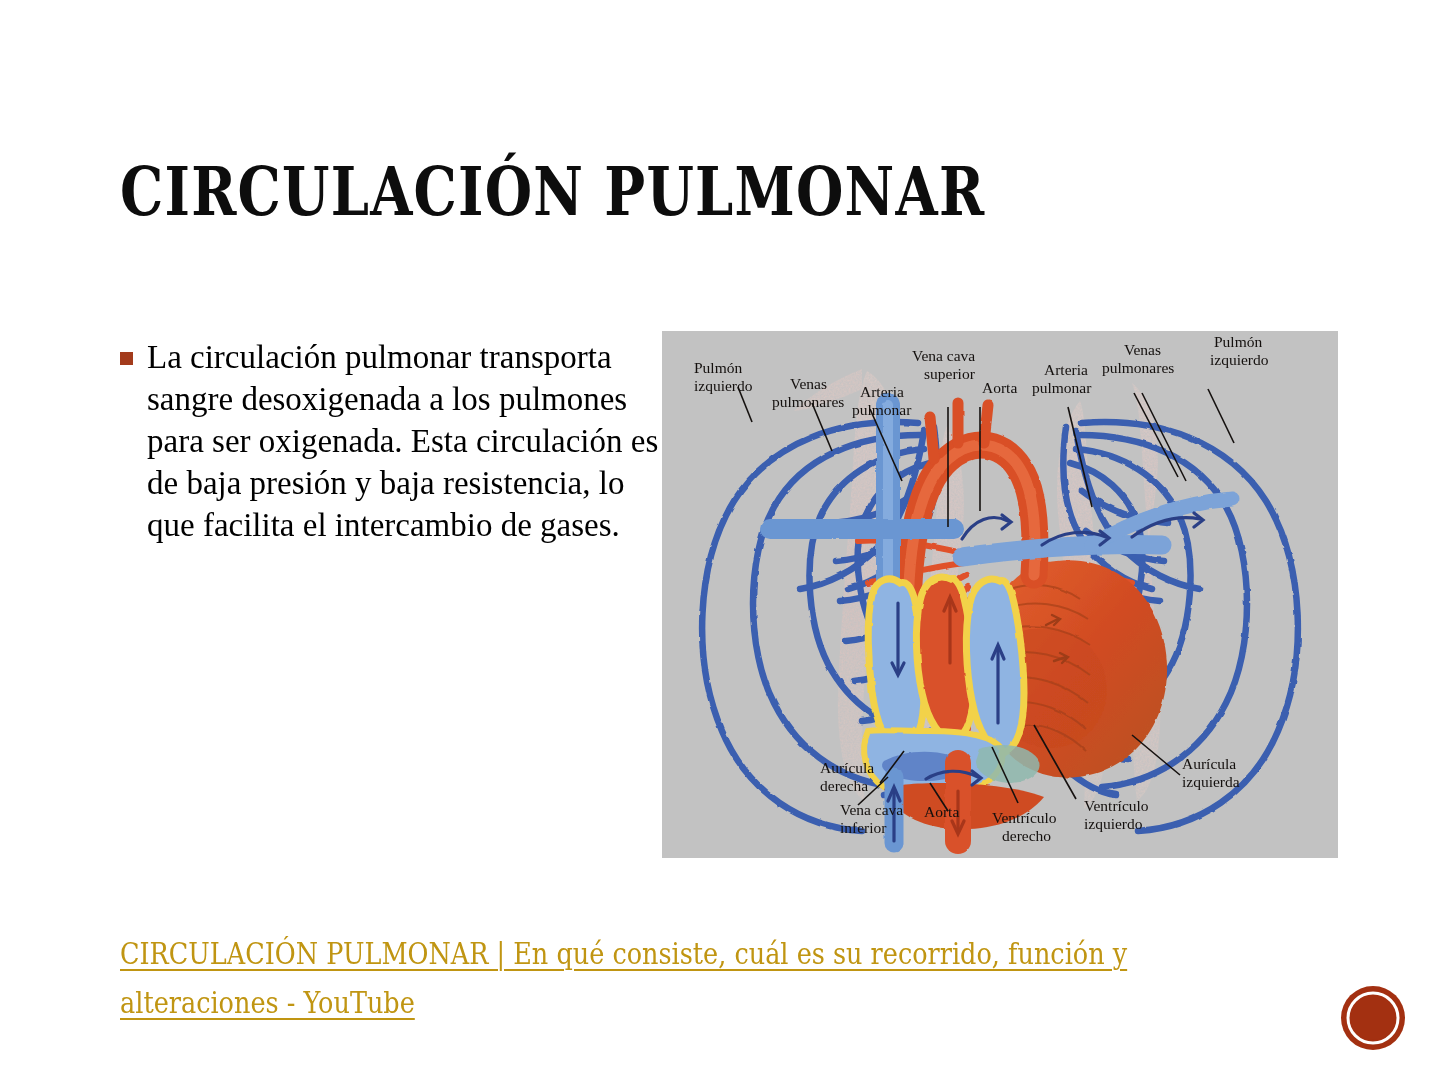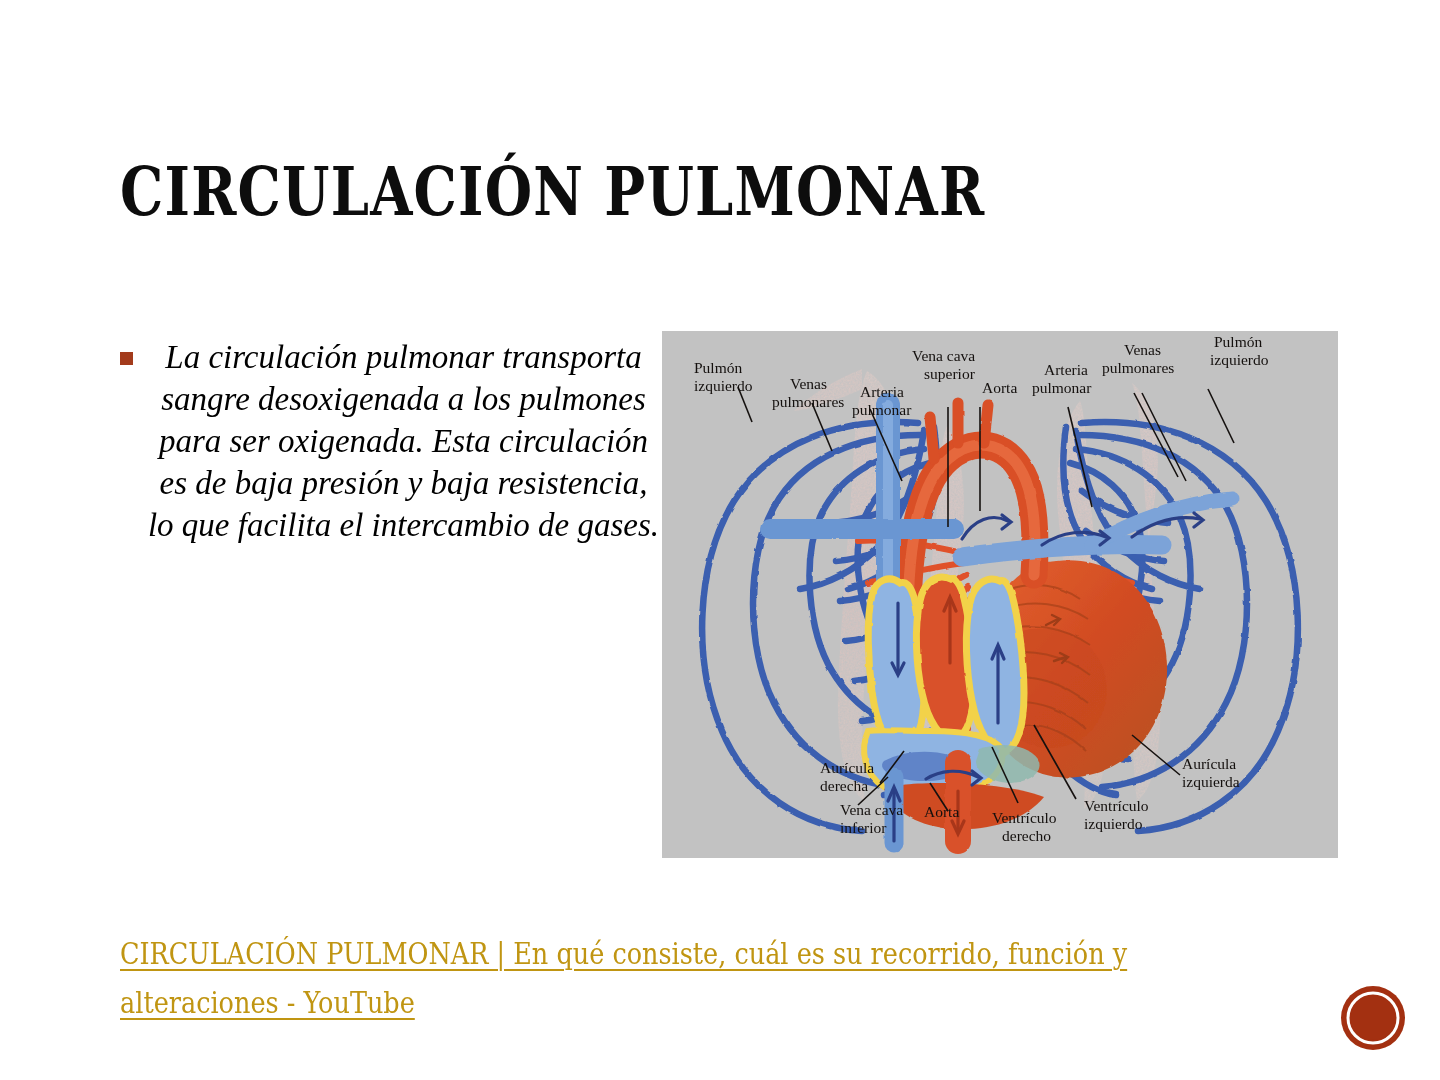--- a/index.html
+++ b/index.html
@@ -51,22 +51,21 @@
     background: #A33B1C;
     margin-top: 16px;
     margin-right: 14px;
   }
   .bullet-text {
     flex: 1 1 auto;
     font-family: "Liberation Serif", "DejaVu Serif", serif;
     font-size: 33px;
     line-height: 42px;
     color: #000000;
-    text-align: center;
-    font-style: italic;
+    text-align: left;
   }
 
   
   #figure {
     position: absolute;
     left: 662px;
     top: 331px;
     width: 676px;
     height: 527px;
     background: #c2c2c2;

